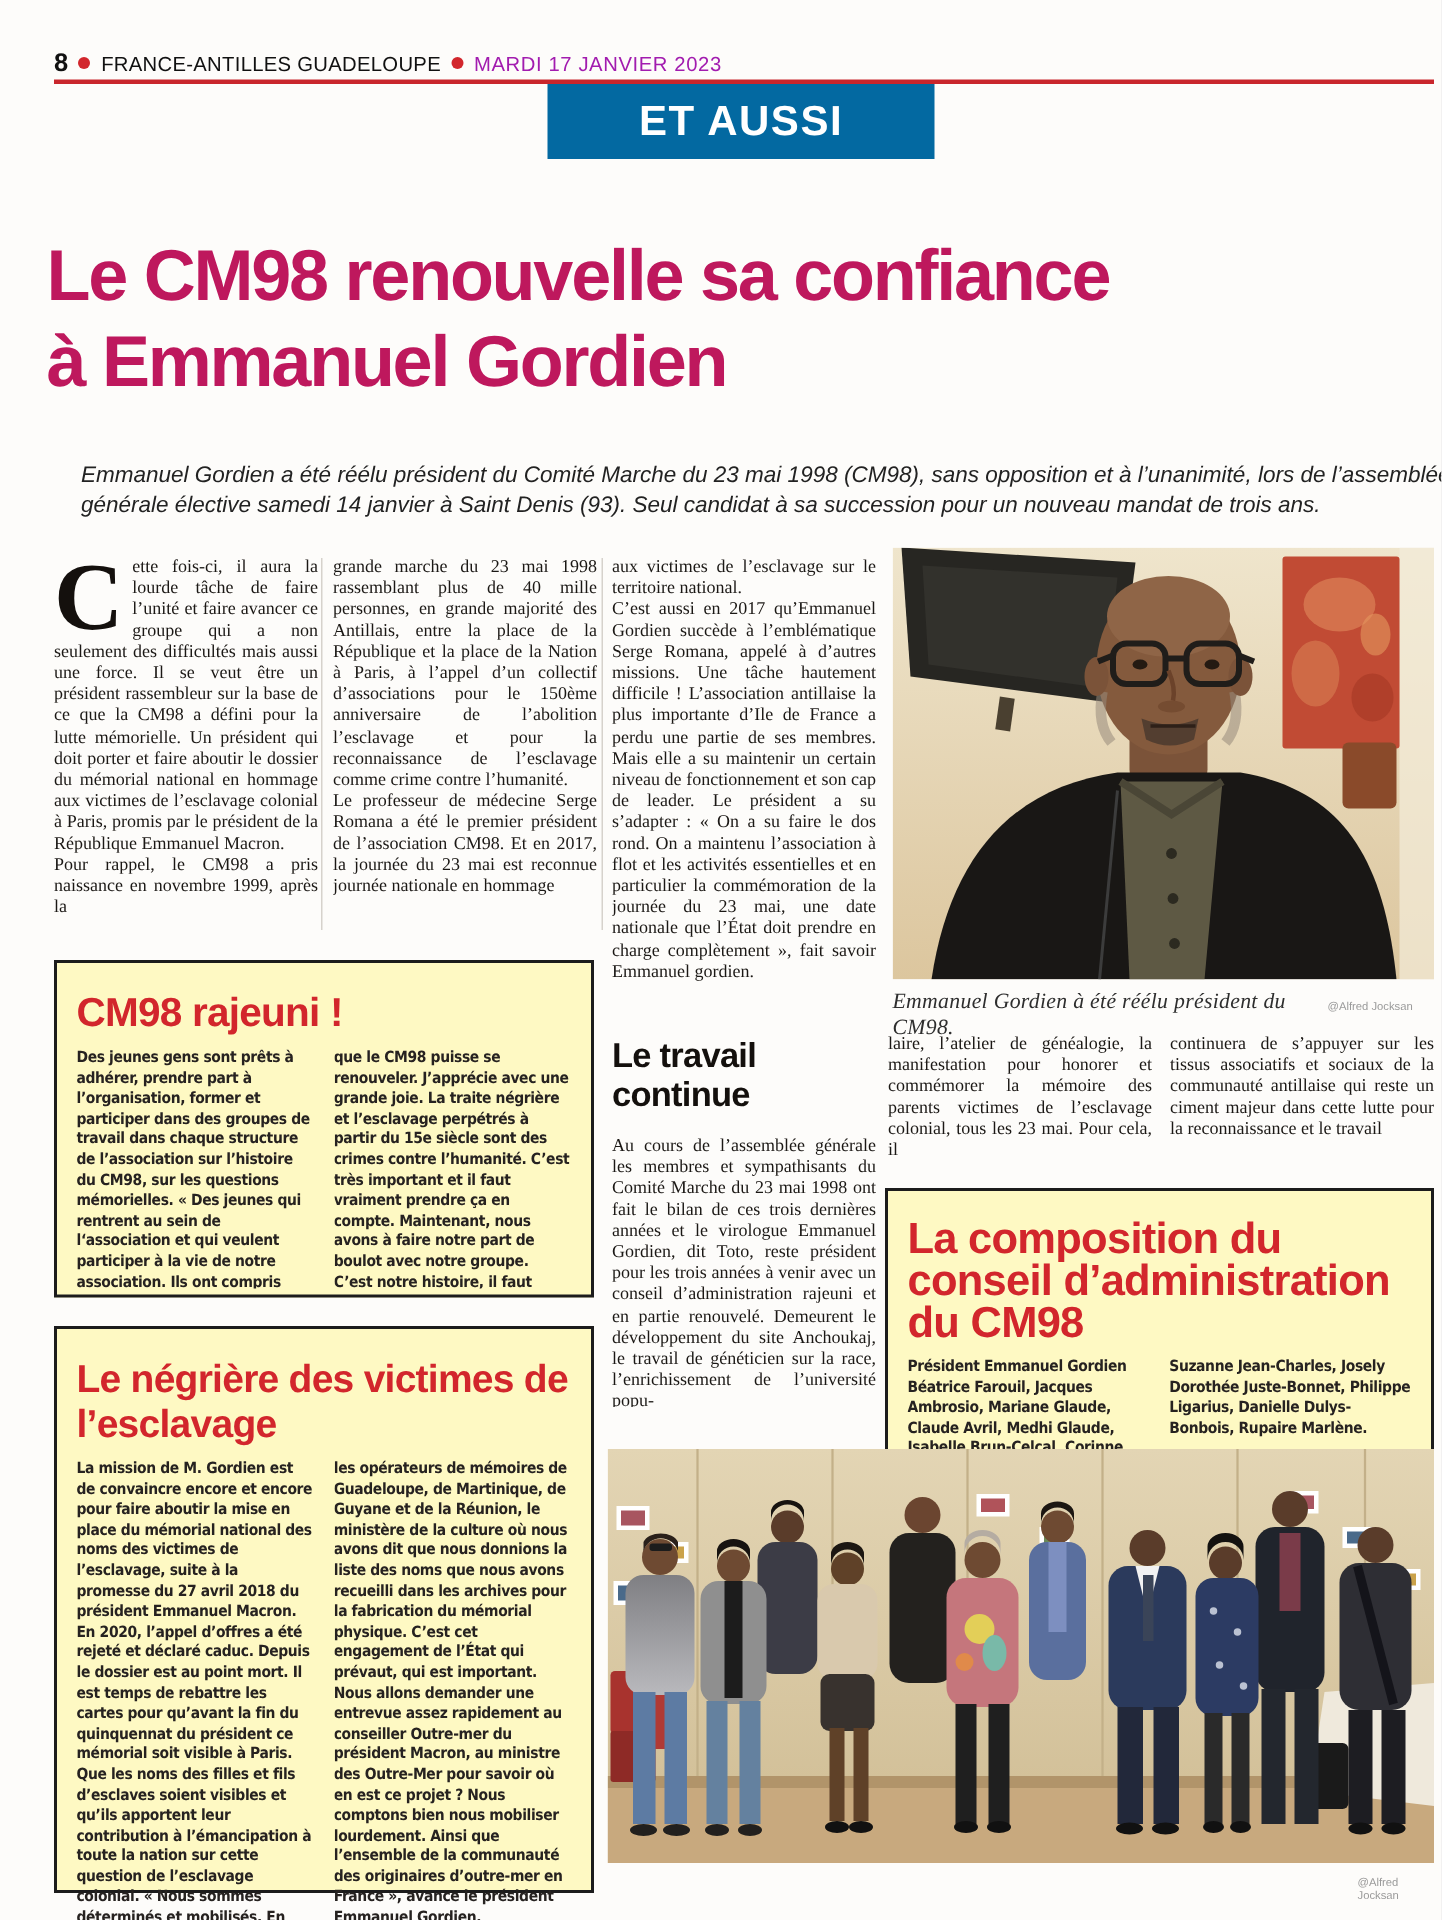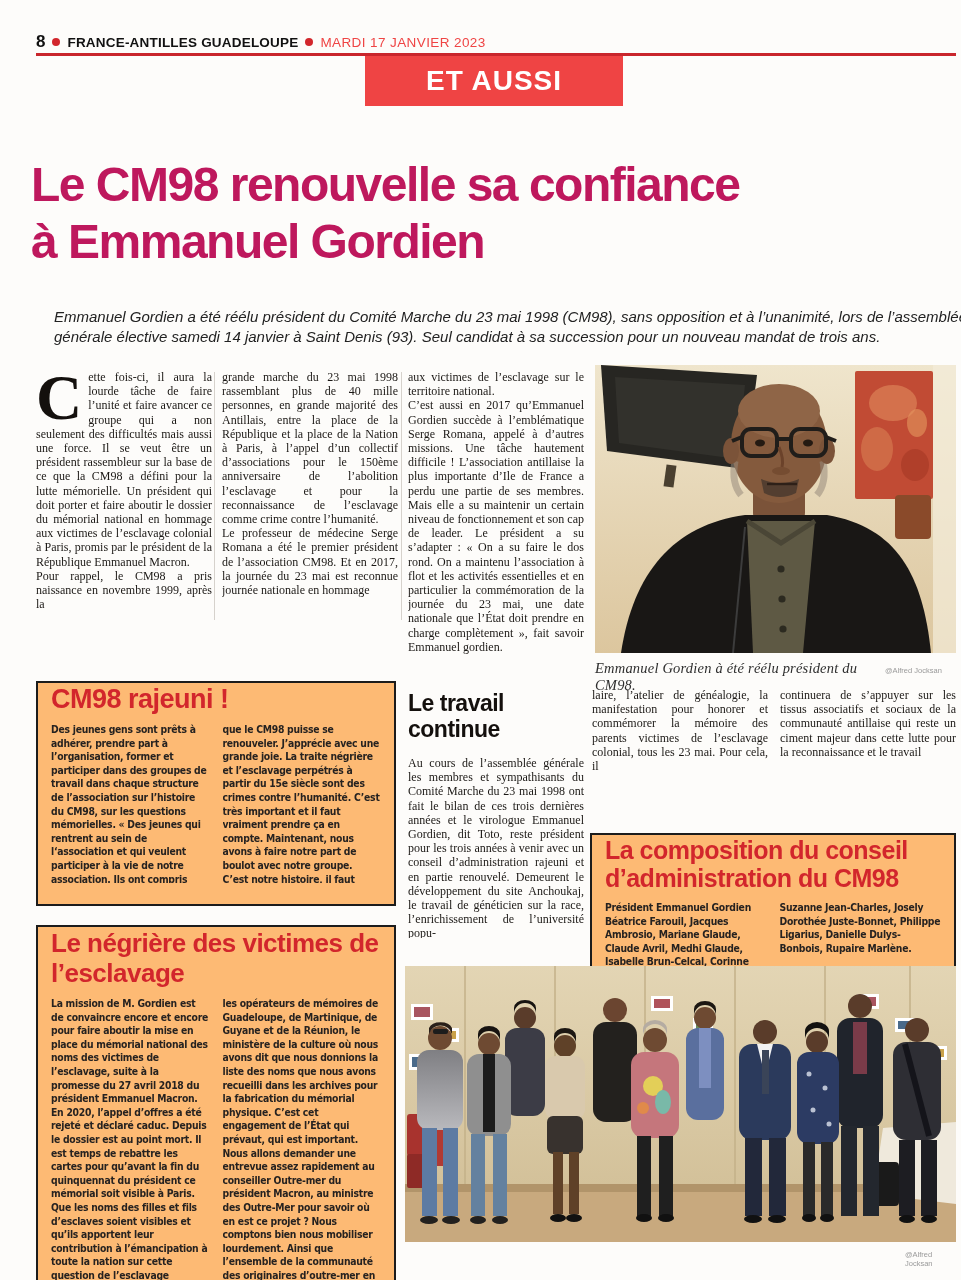--- a/index.html
+++ b/index.html
@@ -5,24 +5,24 @@
   html,body{margin:0;padding:0;background:#e9e9e9;}
   #page{position:relative;width:961px;height:1280px;background:#fdfcfa;margin:0 auto;
         font-family:"Liberation Serif",serif;color:#1b1815;overflow:hidden;}
   .pre{white-space:pre-line;}
 
   
   #masthead{position:absolute;left:36px;top:32px;display:flex;align-items:center;gap:7px;
             font-family:"Liberation Sans",sans-serif;}
   #masthead .pn{font-size:17px;font-weight:bold;color:#111;}
   .bullet{width:8px;height:8px;border-radius:50%;background:#d2262c;display:inline-block;}
-  #masthead .pub{font-size:13.5px;font-weight:bold;letter-spacing:.2px;color:#111;}
-  #masthead .date{font-size:13.5px;color:#ef4444;letter-spacing:.4px;}
+  #masthead .pub{font-size:13.5px;font-weight:normal;letter-spacing:.2px;color:#111;}
+  #masthead .date{font-size:13.5px;color:#a21caf;letter-spacing:.4px;}
   #rule-red{position:absolute;left:36px;top:53px;width:920px;height:3px;background:#c9262c;}
-  #banner{position:absolute;left:365px;top:56px;width:258px;height:50px;background:#ef4444;
+  #banner{position:absolute;left:365px;top:56px;width:258px;height:50px;background:#0369a1;
           display:flex;align-items:center;justify-content:center;
           font-family:"Liberation Sans",sans-serif;font-weight:bold;font-size:28px;
           color:#fff;letter-spacing:1px;}
 
   
   #headline{position:absolute;left:31px;top:156px;width:760px;
             font-family:"Liberation Sans",sans-serif;font-weight:bold;
             font-size:48px;line-height:57px;letter-spacing:-1.5px;color:#be185d;
             font-stretch:condensed;}
   #standfirst{position:absolute;left:54px;top:307px;width:922px;
@@ -40,36 +40,36 @@
   #col5{left:780px;top:688px;height:122px;}
   #dropcap{float:left;font-family:"Liberation Serif",serif;font-weight:bold;
            font-size:64px;line-height:52px;padding:2px 6px 0 0;color:#14100d;}
   #subhead{position:absolute;left:408px;top:690px;width:176px;text-align:left;
            font-family:"Liberation Sans",sans-serif;font-weight:bold;
            font-size:23px;line-height:26px;color:#14100d;letter-spacing:-.5px;
            font-stretch:condensed;}
   .vrule{position:absolute;width:1px;background:#d6d2cc;}
 
   
-  .nbox{position:absolute;background:#fdba74;border:2px solid #1c1c1c;box-sizing:border-box;
-        padding:1px 13px;margin-top:41px;}
+  .nbox{position:absolute;background:#fef9c3;border:2px solid #1c1c1c;box-sizing:border-box;
+        padding:18px 13px;}
   .nbox .btitle{font-family:"Liberation Sans",sans-serif;font-weight:bold;
                 color:#d2262c;letter-spacing:-.5px;font-stretch:condensed;}
   .boxcols{display:flex;gap:13px;margin-top:9px;}
   .boxcol{flex:1;font-family:"DejaVu Sans","Liberation Sans",sans-serif;
           font-stretch:condensed;font-weight:bold;font-size:10.3px;line-height:13.6px;
           letter-spacing:-.25px;color:#262220;overflow:hidden;}
   #box-rajeuni{left:36px;top:640px;width:360px;height:225px;}
   #box-rajeuni .btitle{font-size:27px;line-height:30px;}
   #box-rajeuni .boxcol{height:160px;}
   #box-memorial{left:36px;top:884px;width:360px;height:378px;}
   #box-memorial .btitle{font-size:26px;line-height:30px;}
   #box-memorial .boxcol{height:318px;}
   #box-conseil{left:590px;top:792px;width:366px;height:204px;}
-  #box-conseil .btitle{font-size:25px;line-height:28px;}
+  #box-conseil .btitle{font-size:29px;line-height:28px;}
   #box-conseil .boxcol{height:122px;}
 
   
   #photo-gordien{position:absolute;left:595px;top:365px;width:361px;height:288px;overflow:hidden;}
   #photo-conseil{position:absolute;left:405px;top:966px;width:551px;height:276px;overflow:hidden;}
   .caption{position:absolute;font-family:Liberation Serif, serif;font-style:italic;
            font-size:14.5px;color:#2e2e2e;letter-spacing:.2px;}
   #caption1{left:595px;top:660px;width:300px;}
   #caption2{left:405px;top:1247px;width:400px;}
   .credit{position:absolute;font-family:"Liberation Sans",sans-serif;font-size:7.5px;color:#9a9a9a;}

